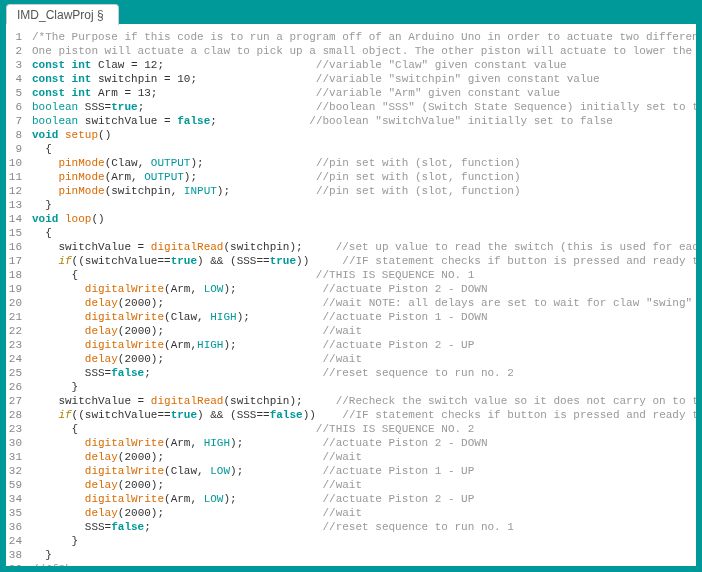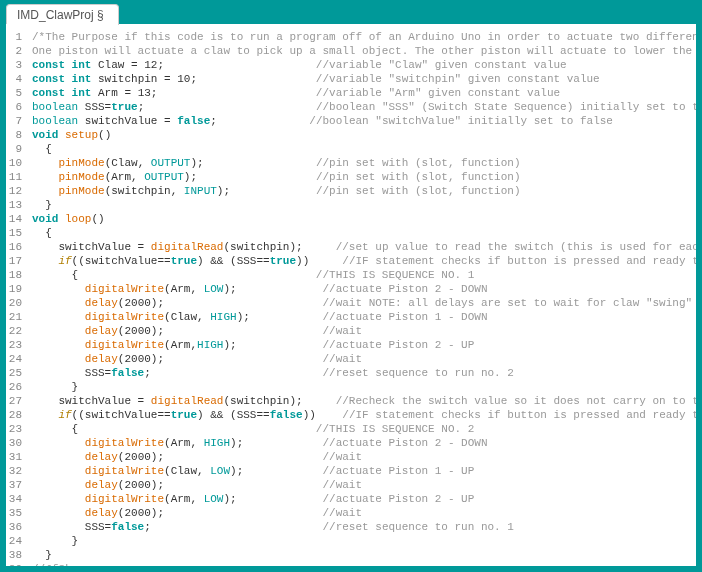--- a/index.html
+++ b/index.html
@@ -103,21 +103,21 @@
         <div>23</div>
         <div>24</div>
         <div>25</div>
         <div>26</div>
         <div>27</div>
         <div>28</div>
         <div>23</div>
         <div>30</div>
         <div>31</div>
         <div>32</div>
-        <div>37</div>
+        <div>59</div>
         <div>34</div>
         <div>35</div>
         <div>36</div>
         <div>24</div>
         <div>38</div>
         <div>39</div>
       </div>
     <div class="code" id="code"><div class="line"><span class="comment">/*The Purpose if this code is to run a program off of an Arduino Uno in order to actuate two different pistons.</span></div><div class="line"><span class="comment">One piston will actuate a claw to pick up a small object. The other piston will actuate to lower the claw.*/</span></div><div class="line"><span class="kw-type">const int</span><span> Claw = 12;                       </span><span class="comment">//variable "Claw" given constant value</span></div><div class="line"><span class="kw-type">const int</span><span> switchpin = 10;                  </span><span class="comment">//variable "switchpin" given constant value</span></div><div class="line"><span class="kw-type">const int</span><span> Arm = 13;                        </span><span class="comment">//variable "Arm" given constant value</span></div><div class="line"><span class="kw-bool">boolean</span><span> SSS=</span><span class="kw-lit">true</span><span>;                          </span><span class="comment">//boolean "SSS" (Switch State Sequence) initially set to true</span></div><div class="line"><span class="kw-bool">boolean</span><span> switchValue = </span><span class="kw-lit">false</span><span>;              </span><span class="comment">//boolean "switchValue" initially set to false</span></div><div class="line"><span class="kw-type">void</span><span> </span><span class="kw-decl">setup</span><span>()</span></div><div class="line"><span>  {</span></div><div class="line"><span>    </span><span class="fn-arduino">pinMode</span><span>(Claw, </span><span class="const-val">OUTPUT</span><span>);                 </span><span class="comment">//pin set with (slot, function)</span></div><div class="line"><span>    </span><span class="fn-arduino">pinMode</span><span>(Arm, </span><span class="const-val">OUTPUT</span><span>);                  </span><span class="comment">//pin set with (slot, function)</span></div><div class="line"><span>    </span><span class="fn-arduino">pinMode</span><span>(switchpin, </span><span class="const-val">INPUT</span><span>);             </span><span class="comment">//pin set with (slot, function)</span></div><div class="line"><span>  }</span></div><div class="line"><span class="kw-type">void</span><span> </span><span class="kw-decl">loop</span><span>()</span></div><div class="line"><span>  {</span></div><div class="line"><span>    switchValue = </span><span class="fn-arduino">digitalRead</span><span>(switchpin);     </span><span class="comment">//set up value to read the switch (this is used for each sequence)</span></div><div class="line"><span>    </span><span class="kw-ctrl">if</span><span>((switchValue==</span><span class="kw-lit">true</span><span>) &amp;&amp; (SSS==</span><span class="kw-lit">true</span><span>))     </span><span class="comment">//IF statement checks if button is pressed and ready to run sequence 1</span></div><div class="line"><span>      {                                    </span><span class="comment">//THIS IS SEQUENCE NO. 1</span></div><div class="line"><span>        </span><span class="fn-arduino">digitalWrite</span><span>(Arm, </span><span class="const-val">LOW</span><span>);             </span><span class="comment">//actuate Piston 2 - DOWN</span></div><div class="line"><span>        </span><span class="fn-arduino">delay</span><span>(2000);                        </span><span class="comment">//wait NOTE: all delays are set to wait for claw "swing" to stop befor ethe next step</span></div><div class="line"><span>        </span><span class="fn-arduino">digitalWrite</span><span>(Claw, </span><span class="const-val">HIGH</span><span>);           </span><span class="comment">//actuate Piston 1 - DOWN</span></div><div class="line"><span>        </span><span class="fn-arduino">delay</span><span>(2000);                        </span><span class="comment">//wait</span></div><div class="line"><span>        </span><span class="fn-arduino">digitalWrite</span><span>(Arm,</span><span class="const-val">HIGH</span><span>);             </span><span class="comment">//actuate Piston 2 - UP</span></div><div class="line"><span>        </span><span class="fn-arduino">delay</span><span>(2000);                        </span><span class="comment">//wait</span></div><div class="line"><span>        SSS=</span><span class="kw-lit">false</span><span>;                          </span><span class="comment">//reset sequence to run no. 2</span></div><div class="line"><span>      }</span></div><div class="line"><span>    switchValue = </span><span class="fn-arduino">digitalRead</span><span>(switchpin);     </span><span class="comment">//Recheck the switch value so it does not carry on to the second loop immediatly</span></div><div class="line"><span>    </span><span class="kw-ctrl">if</span><span>((switchValue==</span><span class="kw-lit">true</span><span>) &amp;&amp; (SSS==</span><span class="kw-lit">false</span><span>))    </span><span class="comment">//IF statement checks if button is pressed and ready to run sequence 1</span></div><div class="line"><span>      {                                    </span><span class="comment">//THIS IS SEQUENCE NO. 2</span></div><div class="line"><span>        </span><span class="fn-arduino">digitalWrite</span><span>(Arm, </span><span class="const-val">HIGH</span><span>);            </span><span class="comment">//actuate Piston 2 - DOWN</span></div><div class="line"><span>        </span><span class="fn-arduino">delay</span><span>(2000);                        </span><span class="comment">//wait</span></div><div class="line"><span>        </span><span class="fn-arduino">digitalWrite</span><span>(Claw, </span><span class="const-val">LOW</span><span>);            </span><span class="comment">//actuate Piston 1 - UP</span></div><div class="line"><span>        </span><span class="fn-arduino">delay</span><span>(2000);                        </span><span class="comment">//wait</span></div><div class="line"><span>        </span><span class="fn-arduino">digitalWrite</span><span>(Arm, </span><span class="const-val">LOW</span><span>);             </span><span class="comment">//actuate Piston 2 - UP</span></div><div class="line"><span>        </span><span class="fn-arduino">delay</span><span>(2000);                        </span><span class="comment">//wait</span></div><div class="line"><span>        SSS=</span><span class="kw-lit">false</span><span>;                          </span><span class="comment">//reset sequence to run no. 1</span></div><div class="line"><span>      }</span></div><div class="line"><span>  }</span></div><div class="line"><span class="comment">//JfSkyy</span></div></div>
   </div>
 </div>

